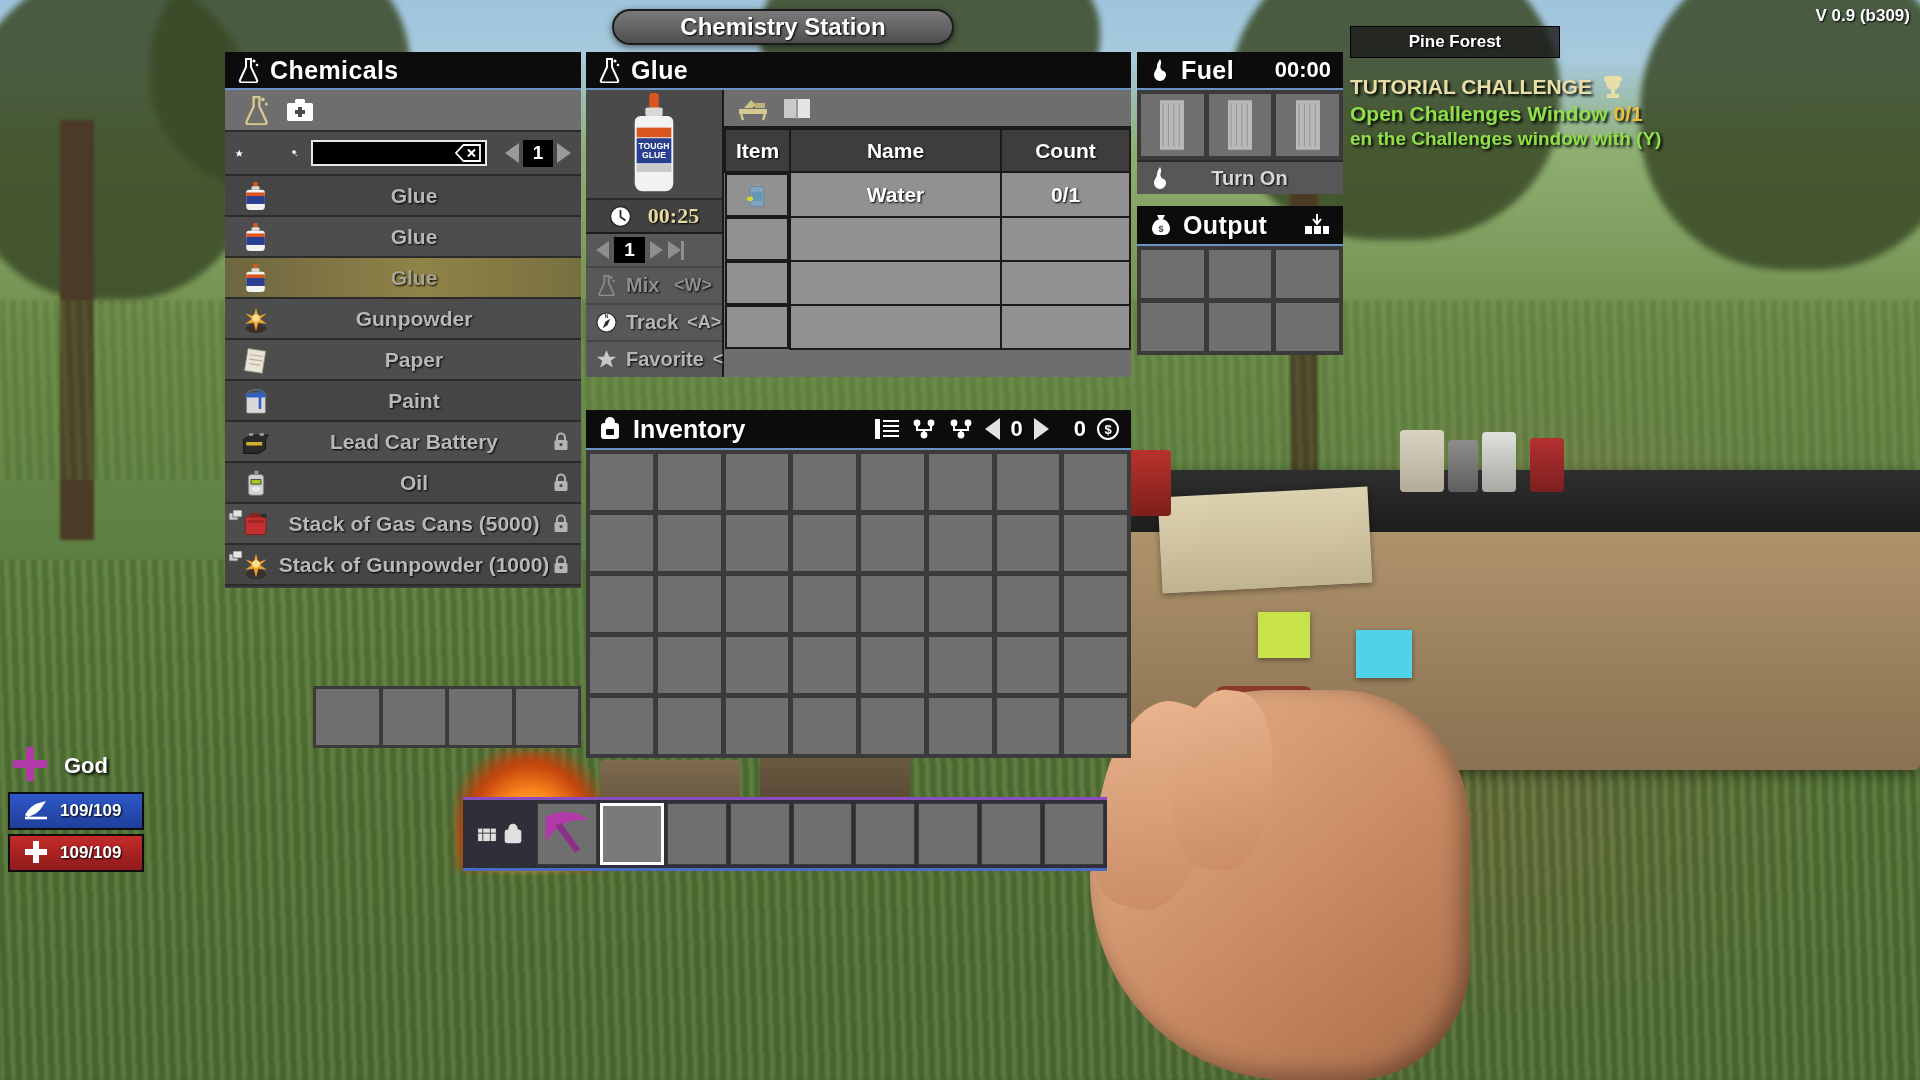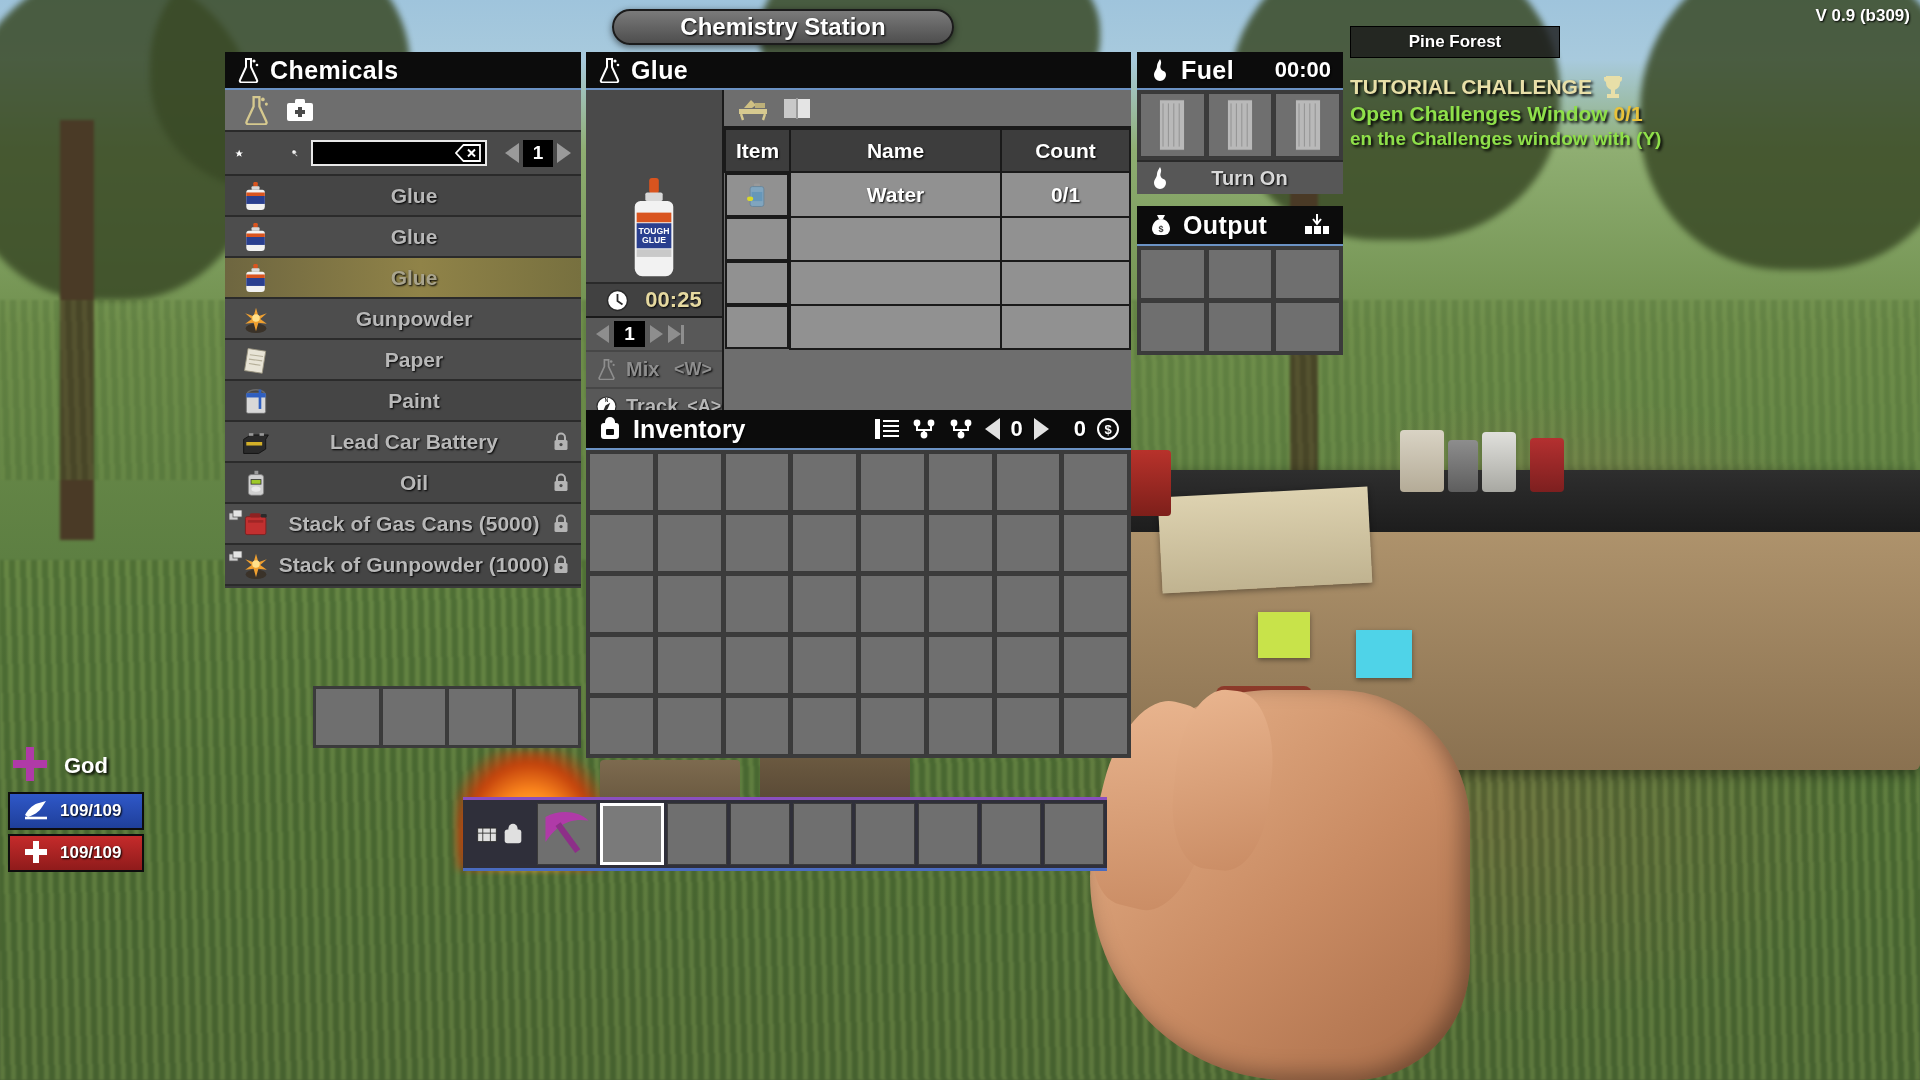--- a/index.html
+++ b/index.html
@@ -140,26 +140,26 @@
     position:absolute; left:313px; top:686px; width:268px; height:62px;
     background:#3b3b3b; display:grid; grid-template-columns:repeat(4,1fr); gap:2px; padding:2px;
   }
   #chem-bottom-slots .slot { background:#6f6f6f; border:1px solid #3a3a3a; }
 
   
   #glue { left:586px; top:52px; width:545px; }
   #glue-body { display:flex; }
   #glue-left { width:138px; background:#3f3f3f; border-right:2px solid #1a1a1a; }
   #glue-preview {
-    height:192px; display:flex; align-items:flex-end; justify-content:center;
+    height:108px; display:flex; align-items:center; justify-content:center;
     background:#4a4a4a;
   }
   #glue-time {
     height:34px; background:#414141; display:flex; align-items:center;
-    justify-content:center; gap:16px; border-top:2px solid #2a2a2a;
+    justify-content:center; gap:16px; border-top:2px solid #2a2a2a;font-family:Liberation Serif, serif;
   }
   #glue-time .clock { width:23px; height:23px; }
   #glue-time span { color:#e6d9a0; font-size:22px; font-weight:bold; text-shadow:1px 1px 2px #000; }
   #glue-qty {
     height:34px; background:#585858; display:flex; align-items:center; gap:5px;
     padding-left:10px; border-top:2px solid #1a1a1a;
   }
   #glue-qty .qnum {
     background:#000; color:#fff; font-size:19px; font-weight:bold;
     width:31px; height:26px; display:flex; align-items:center; justify-content:center;

